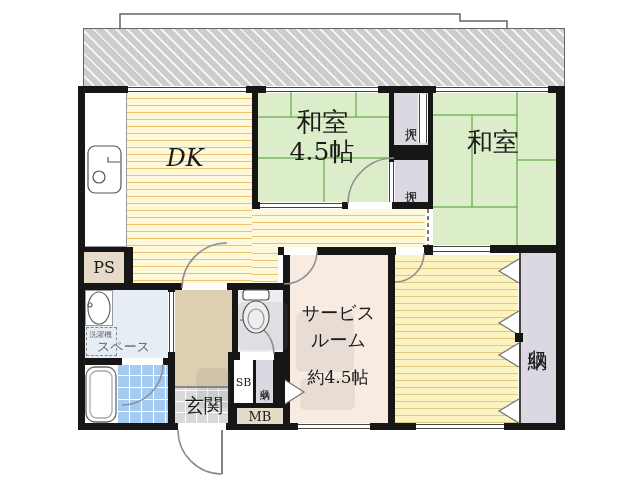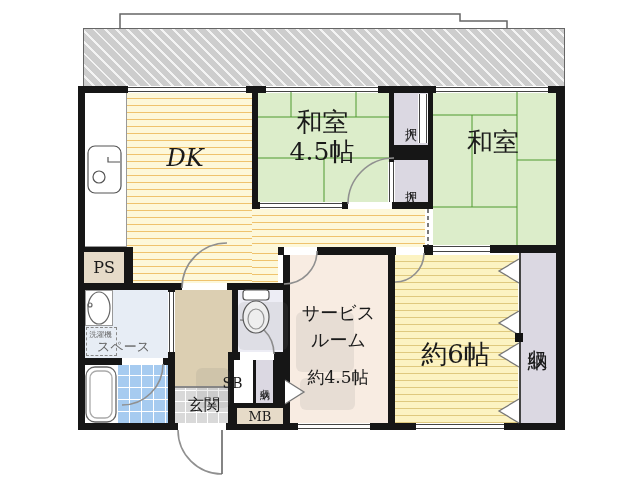--- a/index.html
+++ b/index.html
@@ -114,30 +114,29 @@
   <div class="winv" style="left:388px;top:162px;width:7px;height:40px;"></div>
 
   <div class="dashedbox" style="left:86px;top:327px;width:29px;height:27px;"></div>
 
   <div class="label" style="left:130px;top:141px;width:110px;height:34px;font-size:24px;font-style:italic;">DK</div>
   <div class="label" style="left:265px;top:107px;width:115px;height:30px;font-size:26px;">和室</div>
   <div class="label" style="left:263px;top:137px;width:118px;height:28px;font-size:25px;">4.5帖</div>
   <div class="label" style="left:438px;top:127px;width:110px;height:30px;font-size:26px;">和室</div>
   <div class="label vtext" style="left:396px;top:96px;width:30px;height:46px;font-size:12px;">押入</div>
   <div class="label vtext" style="left:396px;top:162px;width:30px;height:39px;font-size:12px;">押入</div>
-  <div class="label" style="left:397px;top:339px;width:117px;height:30px;font-size:26px;">約6帖</div>
   <div class="label" style="left:292px;top:301px;width:93px;height:24px;font-size:18px;">サービス</div>
   <div class="label" style="left:297px;top:328px;width:83px;height:24px;font-size:18px;">ルーム</div>
   <div class="label" style="left:294px;top:366px;width:88px;height:23px;font-size:17px;">約4.5帖</div>
   <div class="label vtext" style="left:521px;top:295px;width:34px;height:80px;font-size:20px;">収納</div>
   <div class="label vtext" style="left:256px;top:362px;width:17px;height:40px;font-size:10px;">収納</div>
-  <div class="label" style="left:222px;top:375px;width:21px;height:15px;font-size:14px;">SB</div>
+  <div class="label" style="left:233px;top:375px;width:21px;height:15px;font-size:11px;">SB</div>
   <div class="label" style="left:237px;top:408px;width:46px;height:16px;font-size:13px;">MB</div>
   <div class="label" style="left:84px;top:255px;width:40px;height:26px;font-size:16px;">PS</div>
-  <div class="label" style="left:179px;top:394px;width:50px;height:22px;font-size:16px;">玄関</div>
+  <div class="label" style="left:179px;top:394px;width:50px;height:22px;font-size:19px;">玄関</div>
   <div class="label" style="left:86px;top:330px;width:29px;height:10px;font-size:7.5px;color:#666;">洗濯機</div>
   <div class="label" style="left:84px;top:341px;width:33px;height:10px;font-size:13px;color:#666;margin-left:23px;">スペース</div>
 
   <svg class="overlay" width="640" height="480" viewBox="0 0 640 480">
 
     <g>
       <polyline points="120,28 120,14 460,14 460,21 507,21 507,28" fill="none" stroke="#666" stroke-width="1.5"></polyline>
     </g>
 
     <g stroke="#4e9a2e" stroke-width="1">

